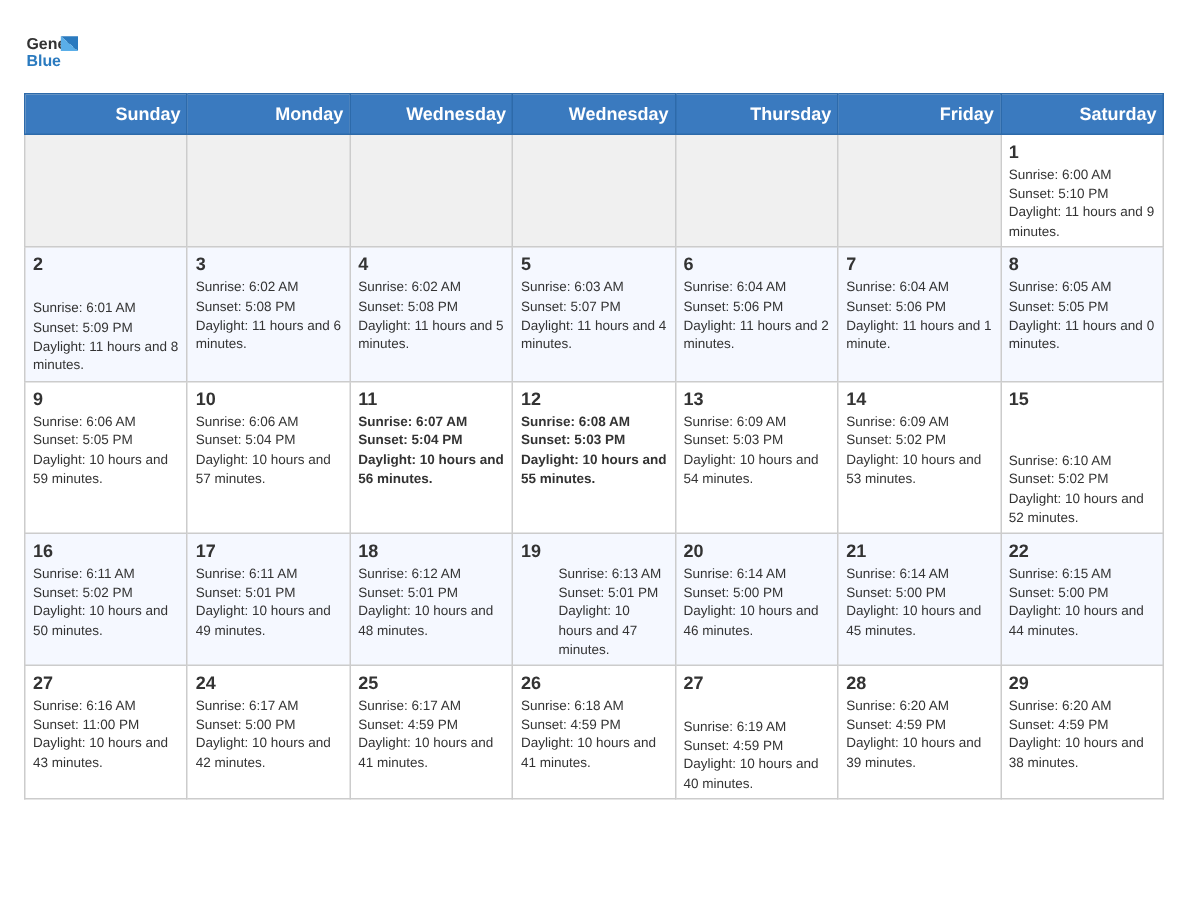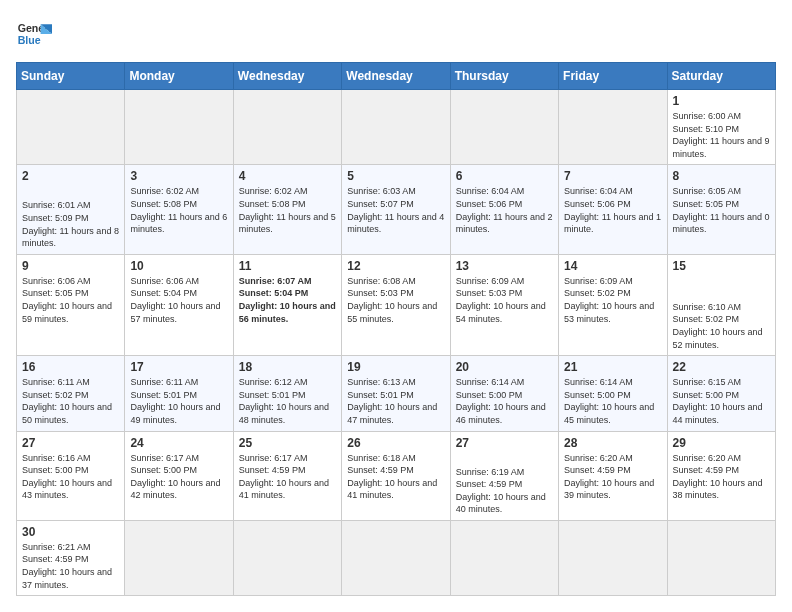--- a/index.html
+++ b/index.html
@@ -41,21 +41,21 @@
       width: 100%;
       border-collapse: collapse;
       border: 1px solid #ccc;
     }
     .calendar-table th {
       background-color: #3a7abf;
       color: #fff;
       font-size: 12px;
       font-weight: bold;
       padding: 6px 4px;
-      text-align: left;
+      text-align: right;
       border: 1px solid #2d6aaa;
     }
     .calendar-table td {
       vertical-align: top;
       border: 1px solid #ccc;
       padding: 4px 5px;
       width: calc(100% / 7);
       min-height: 72px;
       font-size: 9.5px;
       color: #333;
@@ -191,21 +191,21 @@
 Daylight: 10 hours and 57 minutes.</div>
         </td>
         <td>
           <span class="day-number">11</span>
           <div class="day-info" style="white-space: pre-line; font-weight: bold;">Sunrise: 6:07 AM
 Sunset: 5:04 PM
 Daylight: 10 hours and 56 minutes.</div>
         </td>
         <td>
           <span class="day-number">12</span>
-          <div class="day-info" style="white-space: pre-line;">Sunrise: 6:08 AM
+          <div class="day-info" style="white-space: pre-line; font-weight: bold;">Sunrise: 6:08 AM
 Sunset: 5:03 PM
 Daylight: 10 hours and 55 minutes.</div>
         </td>
         <td>
           <span class="day-number">13</span>
           <div class="day-info" style="white-space: pre-line;">Sunrise: 6:09 AM
 Sunset: 5:03 PM
 Daylight: 10 hours and 54 minutes.</div>
         </td>
         <td>
@@ -235,21 +235,21 @@
 Daylight: 10 hours and 49 minutes.</div>
         </td>
         <td>
           <span class="day-number">18</span>
           <div class="day-info" style="white-space: pre-line;">Sunrise: 6:12 AM
 Sunset: 5:01 PM
 Daylight: 10 hours and 48 minutes.</div>
         </td>
         <td>
           <span class="day-number">19</span>
-          <div class="day-info" style="white-space: pre-line;">Sunrise: 6:13 AM
+          <div class="day-info" style="white-space: pre-line; margin-left: 25px;">Sunrise: 6:13 AM
 Sunset: 5:01 PM
 Daylight: 10 hours and 47 minutes.</div>
         </td>
         <td>
           <span class="day-number">20</span>
           <div class="day-info" style="white-space: pre-line;">Sunrise: 6:14 AM
 Sunset: 5:00 PM
 Daylight: 10 hours and 46 minutes.</div>
         </td>
         <td>
@@ -262,21 +262,21 @@
           <span class="day-number">22</span>
           <div class="day-info" style="white-space: pre-line;">Sunrise: 6:15 AM
 Sunset: 5:00 PM
 Daylight: 10 hours and 44 minutes.</div>
         </td>
       </tr>
       <tr>
         <td>
           <span class="day-number">27</span>
           <div class="day-info" style="white-space: pre-line;">Sunrise: 6:16 AM
-Sunset: 5:00 PM
+Sunset: 11:00 PM
 Daylight: 10 hours and 43 minutes.</div>
         </td>
         <td>
           <span class="day-number">24</span>
           <div class="day-info" style="white-space: pre-line;">Sunrise: 6:17 AM
 Sunset: 5:00 PM
 Daylight: 10 hours and 42 minutes.</div>
         </td>
         <td>
           <span class="day-number">25</span>
@@ -302,28 +302,14 @@
 Sunset: 4:59 PM
 Daylight: 10 hours and 39 minutes.</div>
         </td>
         <td>
           <span class="day-number">29</span>
           <div class="day-info" style="white-space: pre-line;">Sunrise: 6:20 AM
 Sunset: 4:59 PM
 Daylight: 10 hours and 38 minutes.</div>
         </td>
       </tr>
-      <tr class="last-row">
-        <td class="has-data">
-          <span class="day-number">30</span>
-          <div class="day-info" style="white-space: pre-line;">Sunrise: 6:21 AM
-Sunset: 4:59 PM
-Daylight: 10 hours and 37 minutes.</div>
-        </td>
-        <td class="empty-cell"></td>
-        <td class="empty-cell"></td>
-        <td class="empty-cell"></td>
-        <td class="empty-cell"></td>
-        <td class="empty-cell"></td>
-        <td class="empty-cell"></td>
-      </tr>
     </tbody>
 </table>
 
 </body></html>

